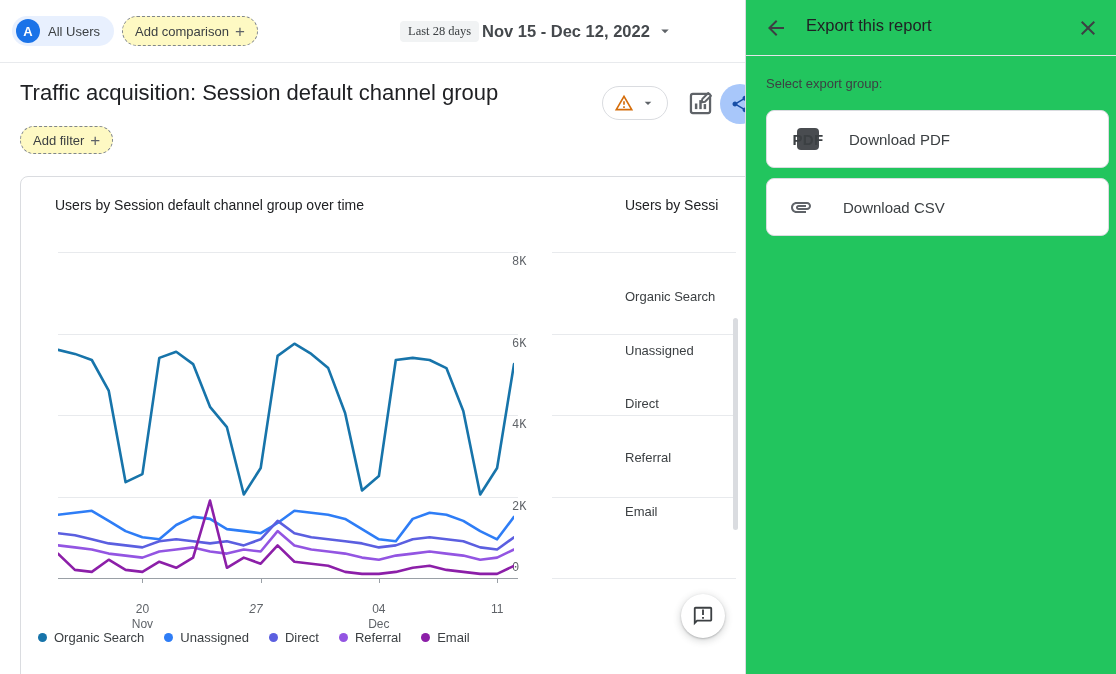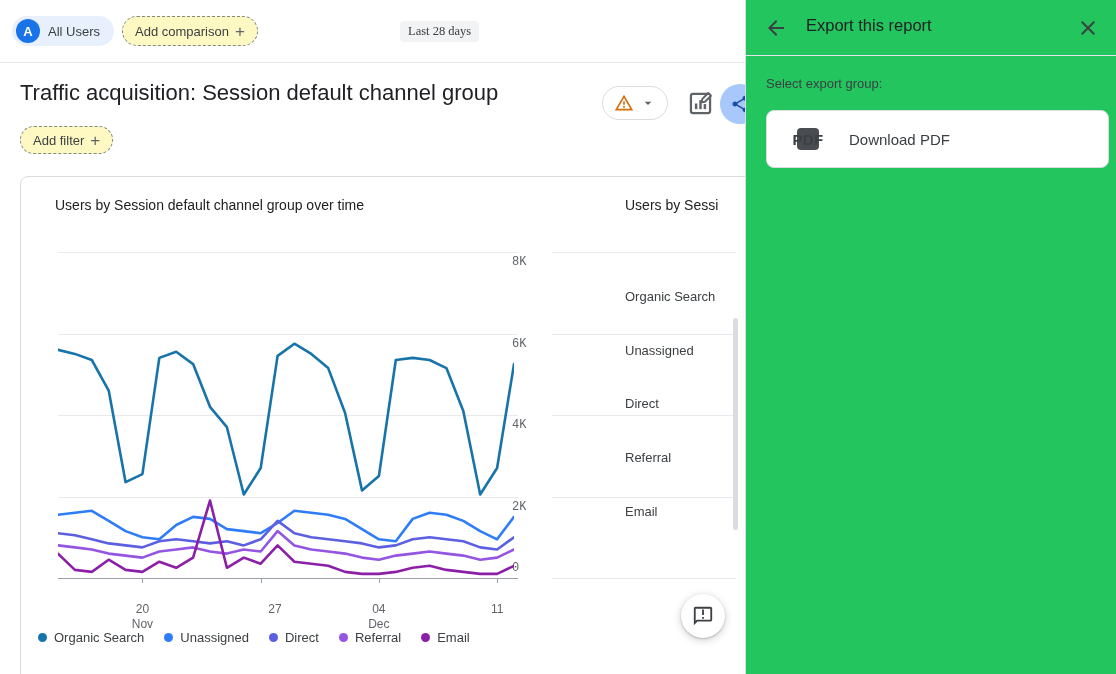--- a/index.html
+++ b/index.html
@@ -82,20 +82,26 @@
 
   <div class="chip chip-users">
     <span class="avatar">A</span>
     <span>All Users</span>
   </div>
   <div class="chip chip-dashed chip-compare">
     <span>Add comparison</span>
     <span class="plus">+</span>
   </div>
   <div class="date-label">Last 28 days</div>
+  <div class="date-range">
+    <span>Nov 15 - Dec 12, 2022</span>
+    <svg width="18" height="18" viewBox="0 0 24 24">
+        <path d="M7 10l5 5 5-5z" fill="#5f6368"></path>
+      </svg>
+  </div>
   <div class="topbar-divider"></div>
 
   <div class="page-title">Traffic acquisition: Session default channel group</div>
   <div class="warn-pill">
     <svg width="20" height="20" viewBox="0 0 24 24">
       <path d="M12 5.99L19.53 19H4.47L12 5.99M12 2L1 21h22L12 2zm1 14h-2v2h2v-2zm0-6h-2v4h2v-2z" fill="#d56e0c"></path>
     </svg>
     <svg width="16" height="16" viewBox="0 0 24 24">
         <path d="M7 10l5 5 5-5z" fill="#5f6368"></path>
       </svg>
@@ -147,21 +153,21 @@
       <polyline points="0.0,293.4 16.9,295.4 33.8,297.5 50.7,301.6 67.6,303.6 84.4,305.6 101.3,299.5 118.2,297.5 135.1,295.4 152.0,299.5 168.9,301.6 185.8,297.5 202.7,299.5 219.6,279.1 236.4,293.4 253.3,297.5 270.2,299.5 287.1,301.6 304.0,305.6 320.9,307.7 337.8,303.6 354.7,301.6 371.6,299.5 388.4,301.6 405.3,303.6 422.2,307.7 439.1,305.6 456.0,297.5" fill="none" stroke="#9355e2" stroke-width="2.6" stroke-linejoin="round" stroke-linecap="round"></polyline>
       <polyline points="0.0,301.6 16.9,317.9 33.8,319.9 50.7,307.7 67.6,317.9 84.4,319.9 101.3,309.7 118.2,315.8 135.1,305.6 152.0,248.6 168.9,315.8 185.8,305.6 202.7,311.7 219.6,293.4 236.4,309.7 253.3,311.7 270.2,313.8 287.1,319.9 304.0,321.9 320.9,321.9 337.8,319.9 354.7,315.8 371.6,313.8 388.4,317.9 405.3,319.9 422.2,321.9 439.1,321.9 456.0,313.8" fill="none" stroke="#8c1fa8" stroke-width="2.6" stroke-linejoin="round" stroke-linecap="round"></polyline>
     </svg>
   <div id="xaxis-layer">
       <div class="tickmark" style="left: 142.444px;"></div>
       <div class="xlabel" style="left: 118.444px;">
         <div>20</div>
         <div>Nov</div>
       </div>
       <div class="tickmark" style="left: 260.667px;"></div>
-      <div class="xlabel" style="left: 251px;">
+      <div class="xlabel" style="left: 232px; font-style: italic;">
         <div>27</div>
       </div>
       <div class="tickmark" style="left: 378.889px;"></div>
       <div class="xlabel" style="left: 354.889px;">
         <div>04</div>
         <div>Dec</div>
       </div>
       <div class="tickmark" style="left: 497.111px;"></div>
       <div class="xlabel" style="left: 473.111px;">
         <div>11</div>
@@ -219,15 +225,21 @@
         </svg>
       </button>
     </div>
     <div class="panel-divider"></div>
     <div class="panel-prompt">Select export group:</div>
 
     <div class="export-card" style="top:110px;">
       <span class="pdf-badge">PDF</span>
       <span>Download PDF</span>
     </div>
+    <div class="export-card" style="top:178px;">
+      <svg width="24" height="24" viewBox="0 0 24 24">
+        <path d="M2 12.5C2 9.46 4.46 7 7.5 7H18c2.21 0 4 1.79 4 4s-1.79 4-4 4H9.5C8.12 15 7 13.88 7 12.5S8.12 10 9.5 10H17v2H9.41c-.55 0-.55 1 0 1H18c1.1 0 2-.9 2-2s-.9-2-2-2H7.5C5.57 9 4 10.57 4 12.5S5.57 16 7.5 16H17v2H7.5C4.46 18 2 15.54 2 12.5z" fill="#5f6368"></path>
+      </svg>
+      <span>Download CSV</span>
+    </div>
   </div>
 
 </div>
 
 </body></html>

